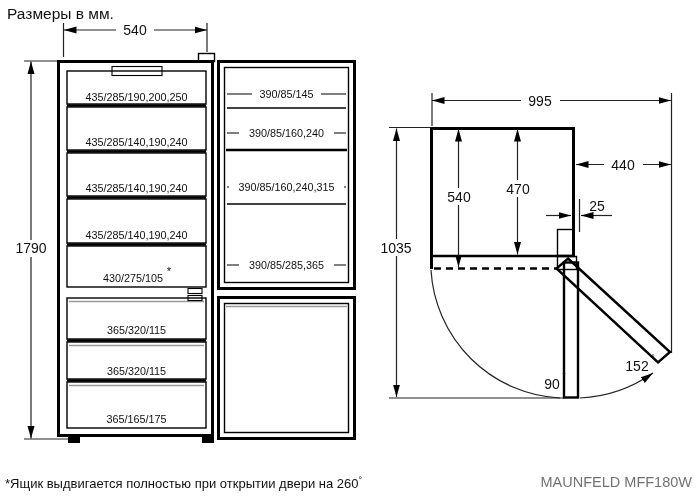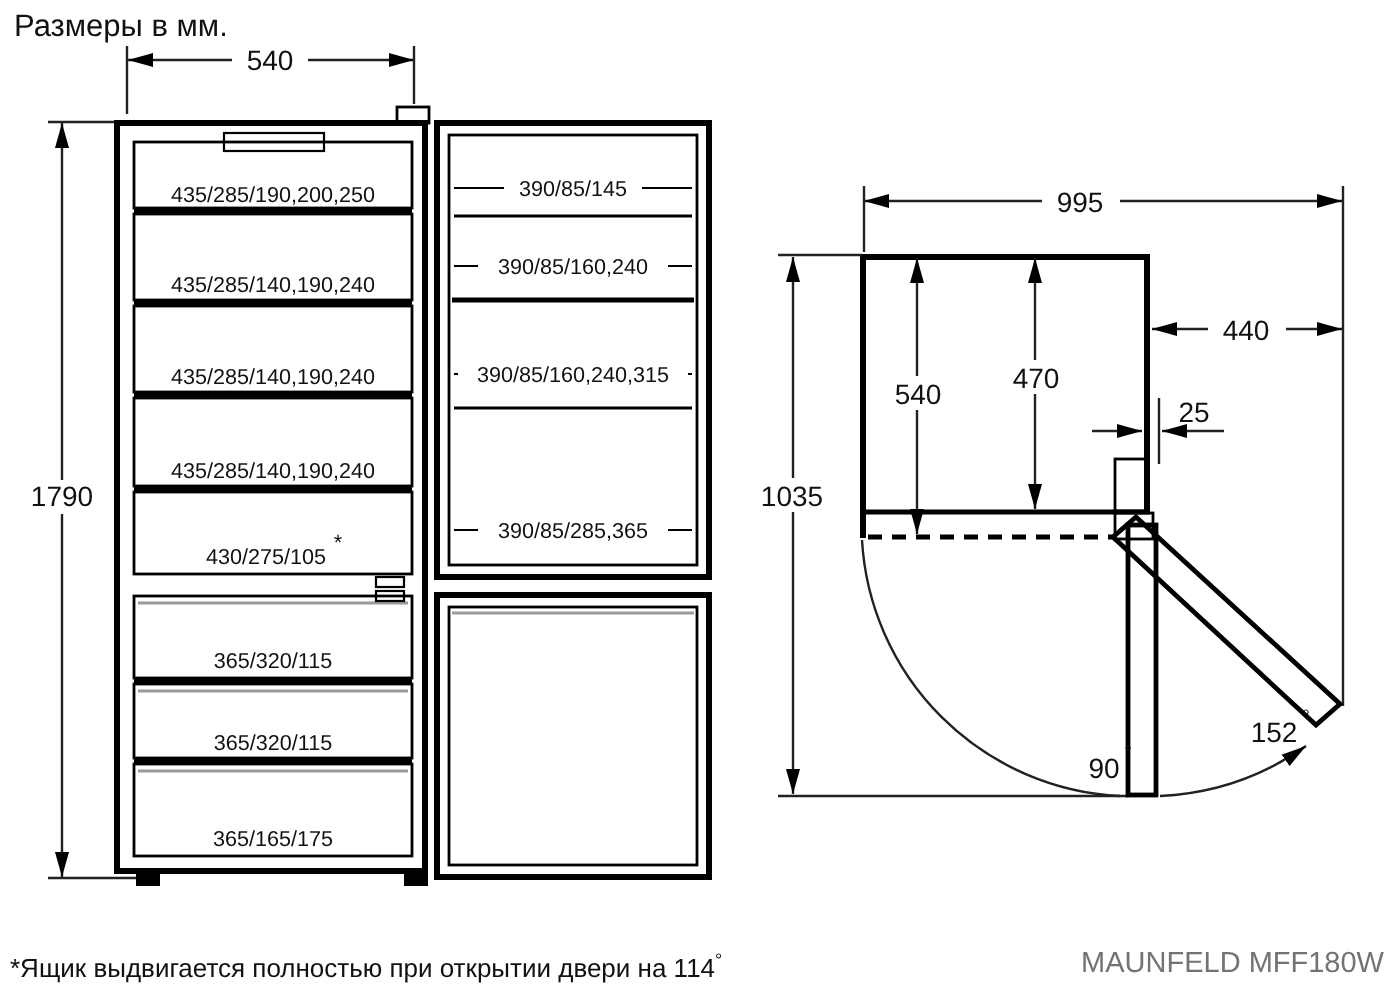--- a/index.html
+++ b/index.html
@@ -166,16 +166,16 @@
       <rect class="ln thin" x="557.5" y="256.5" width="19" height="13" fill="#fff"></rect>
       <rect class="ln med" x="564" y="262.5" width="14" height="135" fill="#fff"></rect>
 
       <text class="dimtxt" x="552" y="389">90</text>
       <text class="deg" x="564" y="379">°</text>
       <text class="dimtxt" x="637" y="371">152</text>
       <text class="deg" x="653" y="361">°</text>
     </g>
   </svg>
 
-  <div class="footer-note"><span>*Ящик выдвигается полностью при открытии двери на 114</span><sup>°</sup></div>
+  <div class="footer-note"><span>*Ящик выдвигается полностью при открытии двери на 260</span><sup>°</sup></div>
   <div class="footer-model">MAUNFELD MFF180W</div>
 
 </div>
 
 </body></html>

